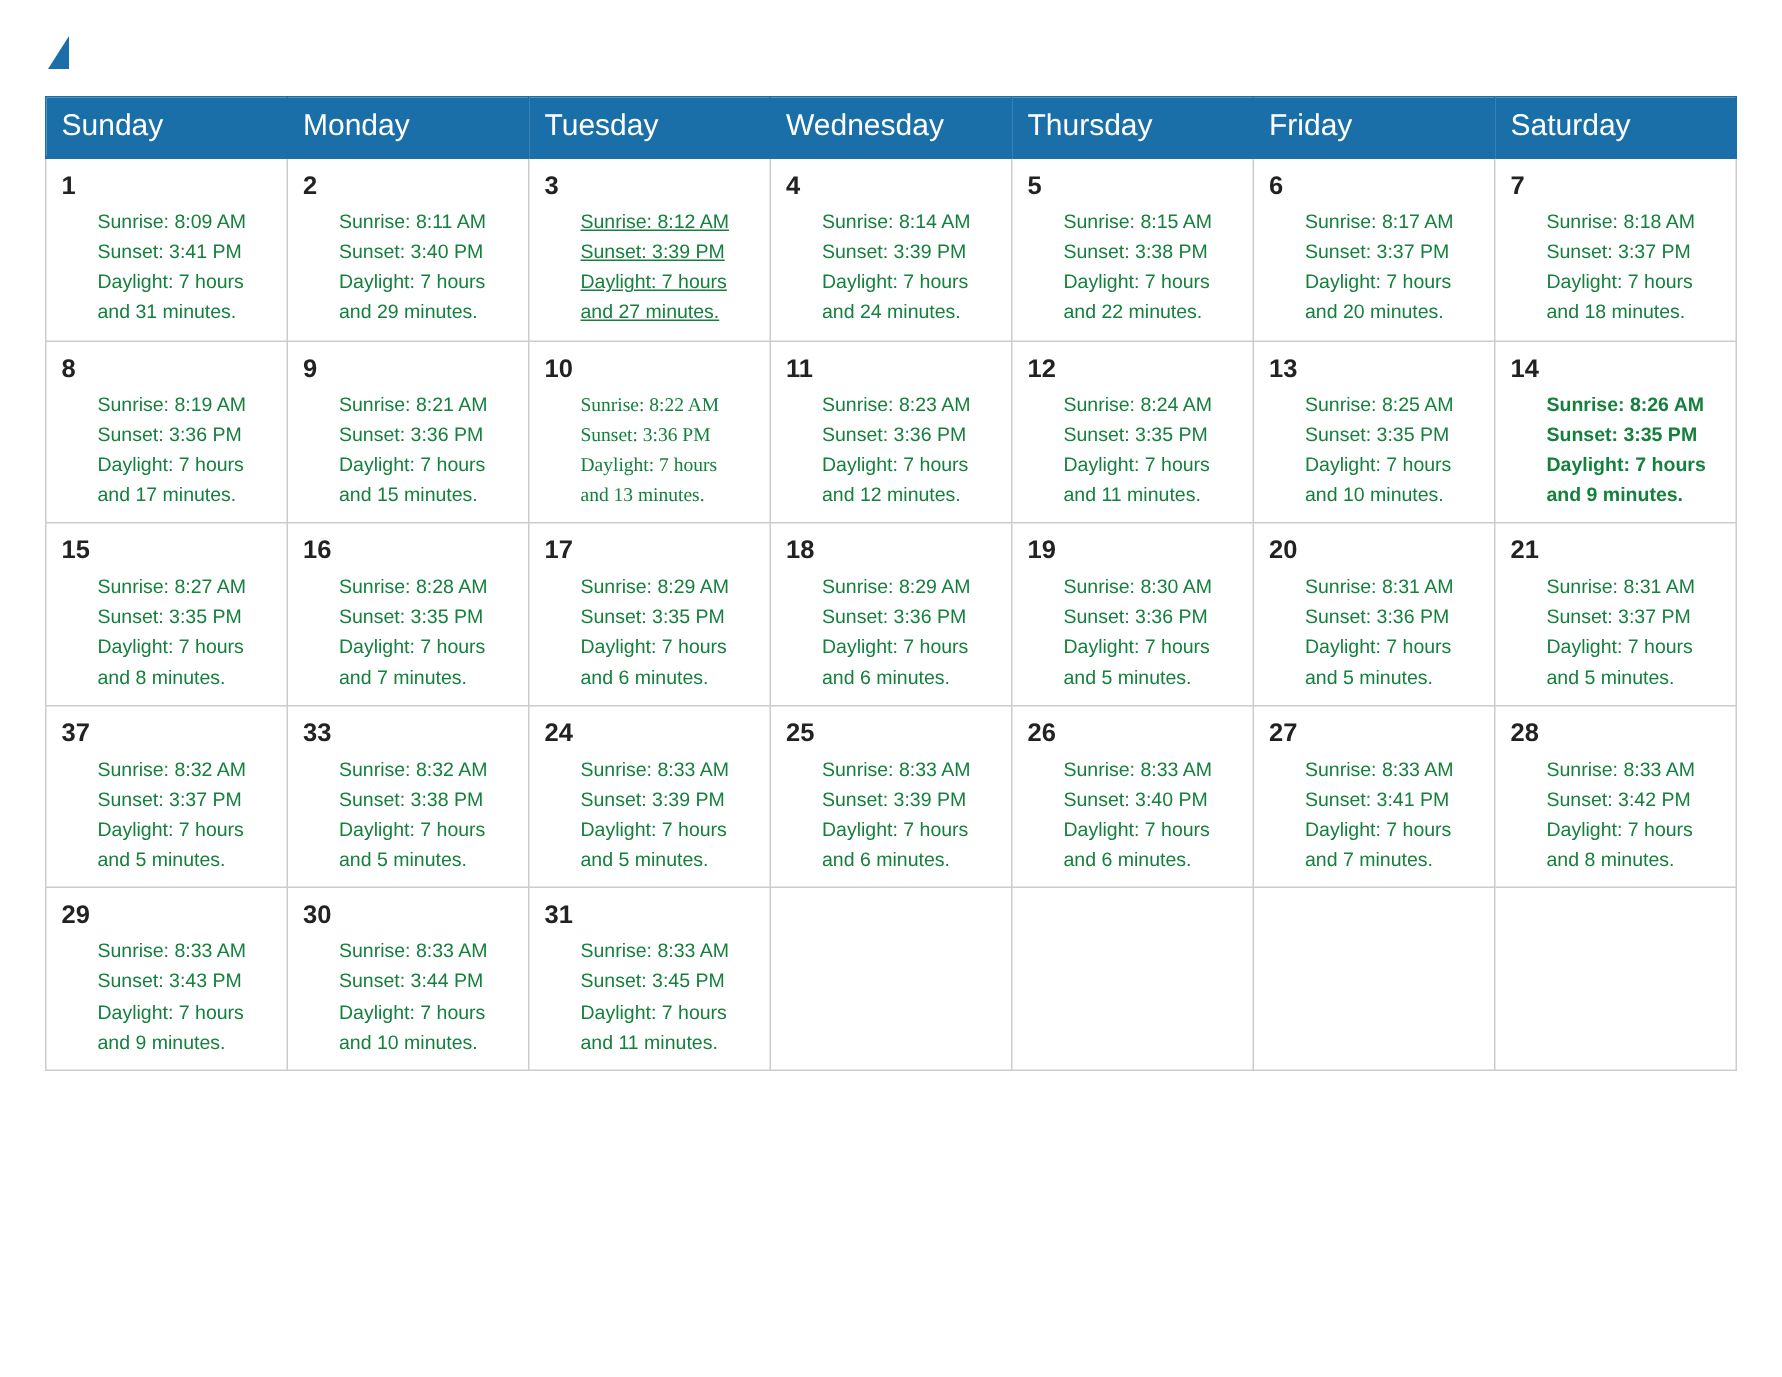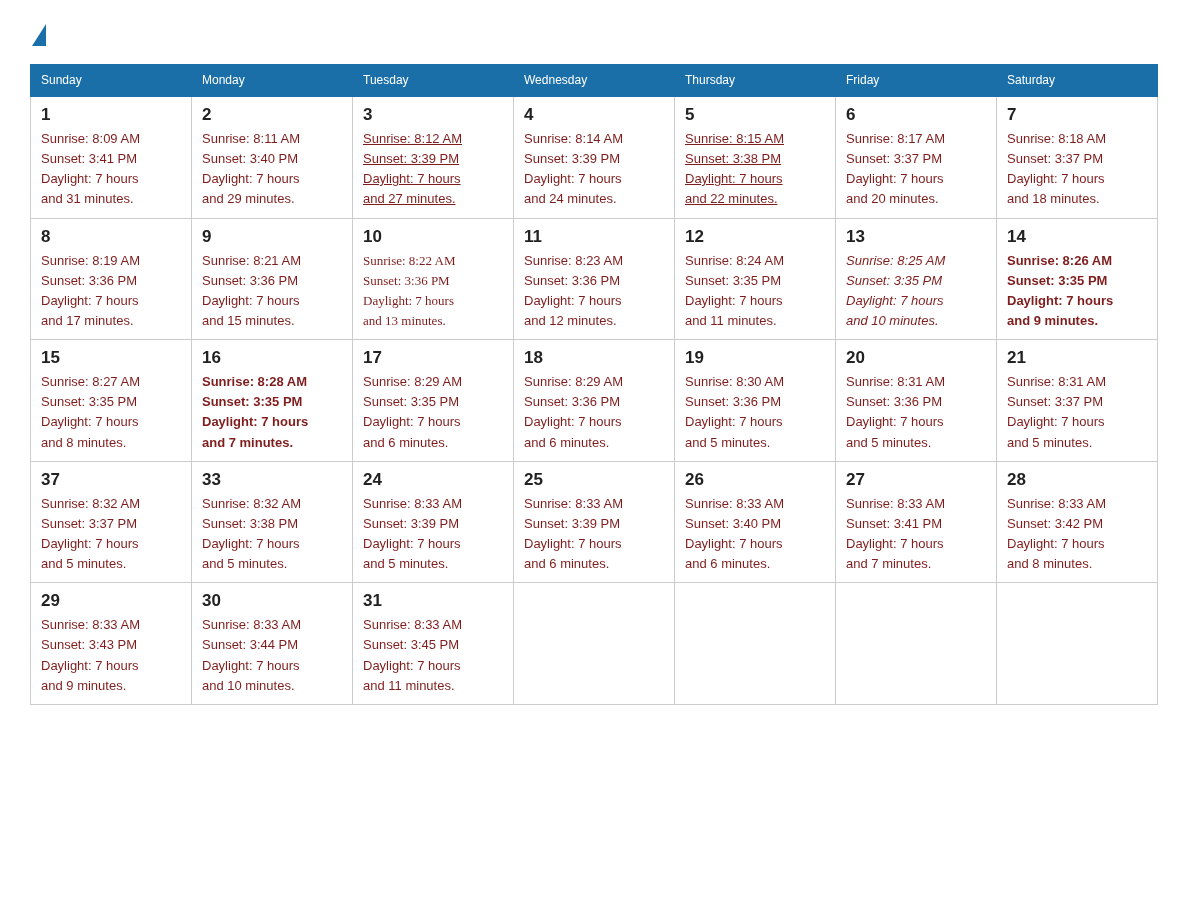--- a/index.html
+++ b/index.html
@@ -60,21 +60,21 @@
       margin-top: 4px;
     }
     table {
       width: 100%;
       border-collapse: collapse;
       table-layout: fixed;
     }
     thead tr th {
       background-color: #1a6fa8;
       color: #fff;
-      font-size: 12px;
+      font-size: 20px;
       font-weight: normal;
       padding: 8px 10px;
       text-align: left;
       border: 1px solid #1a6fa8;
     }
     tbody tr td {
       vertical-align: top;
       padding: 8px 10px;
       font-size: 13.5px;
       color: #333;
@@ -84,21 +84,22 @@
     tbody tr td .day-num {
       font-size: 17px;
       font-weight: bold;
       color: #222;
       display: block;
       margin-bottom: 4px;
     }
     tbody tr td .day-info {
       font-size: 13px;
       line-height: 1.55;
-      color: #7f1d1d;
+      color: #15803d;
+      margin-left: 24px;
     }
     tbody tr:first-child td {
       border-top: 2px solid #1a6fa8;
     }
     tbody tr td:empty {
       background: #fff;
     }
   </style>
 </head>
 <body>
@@ -154,21 +155,21 @@
         </td>
         <td>
           <span class="day-num">4</span>
           <div class="day-info" style="white-space: pre-line;">Sunrise: 8:14 AM
 Sunset: 3:39 PM
 Daylight: 7 hours
 and 24 minutes.</div>
         </td>
         <td>
           <span class="day-num">5</span>
-          <div class="day-info" style="white-space: pre-line; text-decoration: underline;">Sunrise: 8:15 AM
+          <div class="day-info" style="white-space: pre-line;">Sunrise: 8:15 AM
 Sunset: 3:38 PM
 Daylight: 7 hours
 and 22 minutes.</div>
         </td>
         <td>
           <span class="day-num">6</span>
           <div class="day-info" style="white-space: pre-line;">Sunrise: 8:17 AM
 Sunset: 3:37 PM
 Daylight: 7 hours
 and 20 minutes.</div>
@@ -212,21 +213,21 @@
         </td>
         <td>
           <span class="day-num">12</span>
           <div class="day-info" style="white-space: pre-line;">Sunrise: 8:24 AM
 Sunset: 3:35 PM
 Daylight: 7 hours
 and 11 minutes.</div>
         </td>
         <td>
           <span class="day-num">13</span>
-          <div class="day-info" style="white-space: pre-line; font-style: italic;">Sunrise: 8:25 AM
+          <div class="day-info" style="white-space: pre-line;">Sunrise: 8:25 AM
 Sunset: 3:35 PM
 Daylight: 7 hours
 and 10 minutes.</div>
         </td>
         <td>
           <span class="day-num">14</span>
           <div class="day-info" style="white-space: pre-line; font-weight: bold;">Sunrise: 8:26 AM
 Sunset: 3:35 PM
 Daylight: 7 hours
 and 9 minutes.</div>
@@ -235,21 +236,21 @@
       <tr>
         <td>
           <span class="day-num">15</span>
           <div class="day-info" style="white-space: pre-line;">Sunrise: 8:27 AM
 Sunset: 3:35 PM
 Daylight: 7 hours
 and 8 minutes.</div>
         </td>
         <td>
           <span class="day-num">16</span>
-          <div class="day-info" style="white-space: pre-line; font-weight: bold;">Sunrise: 8:28 AM
+          <div class="day-info" style="white-space: pre-line;">Sunrise: 8:28 AM
 Sunset: 3:35 PM
 Daylight: 7 hours
 and 7 minutes.</div>
         </td>
         <td>
           <span class="day-num">17</span>
           <div class="day-info" style="white-space: pre-line;">Sunrise: 8:29 AM
 Sunset: 3:35 PM
 Daylight: 7 hours
 and 6 minutes.</div>

